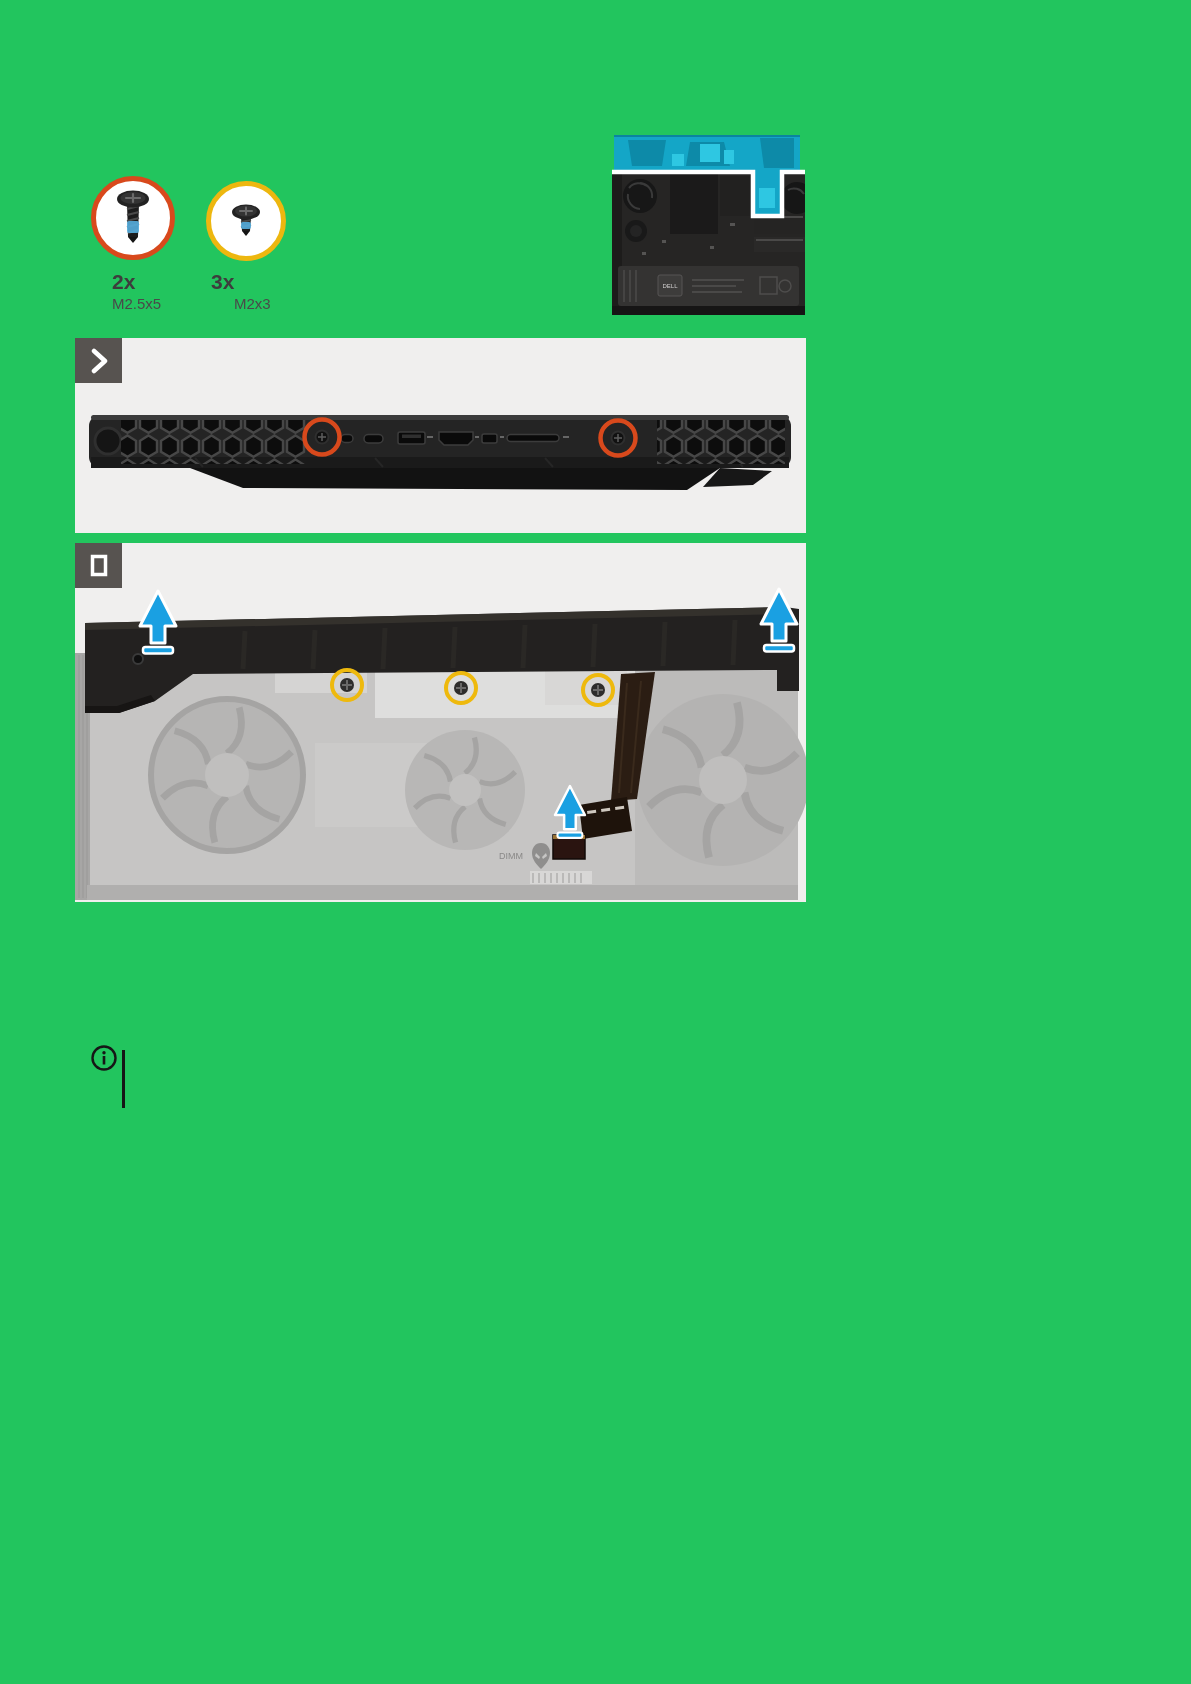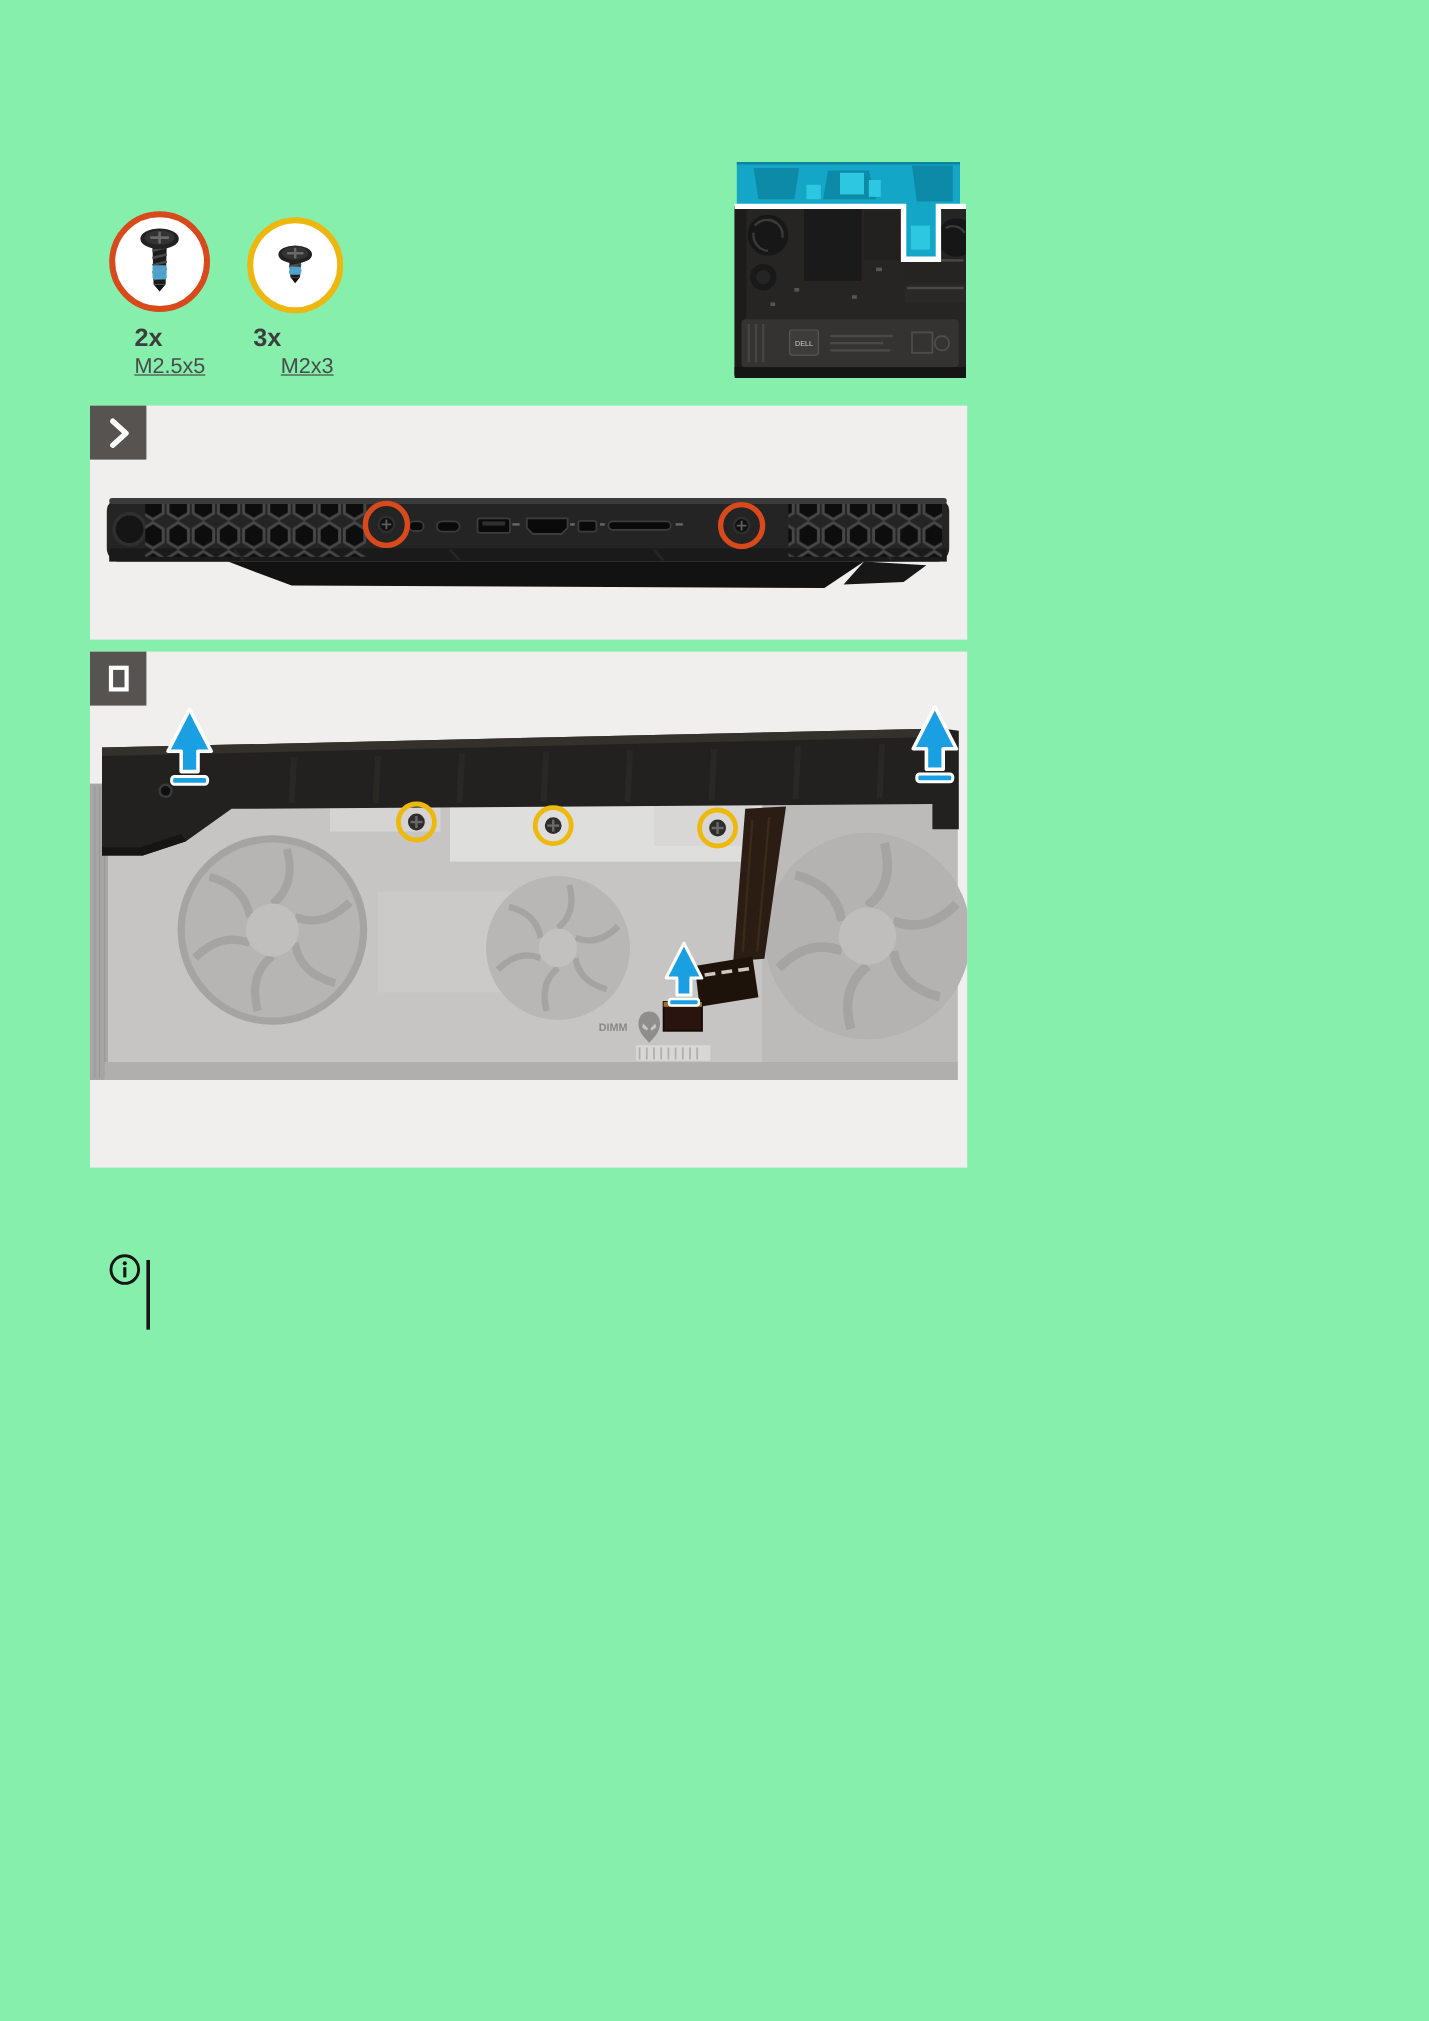--- a/index.html
+++ b/index.html
@@ -1,30 +1,30 @@
 <!DOCTYPE html>
 <html><head>
 <meta charset="utf-8">
 <style>
   html,body{margin:0;padding:0;background:#ffffff;}
-  .page{position:relative;width:1191px;height:1684px;background:#86efac;overflow:hidden;
+  .page{position:relative;width:1191px;height:1684px;background:#22c55e;overflow:hidden;
         font-family:"Liberation Sans",sans-serif;}
   .abs{position:absolute;}
 
   
   .callout-circle{position:absolute;border-radius:50%;display:flex;align-items:center;justify-content:center;background:#fff;}
   .callout-red{left:91px;top:176px;width:74px;height:74px;border:5px solid #d8491c;}
   .callout-yellow{left:206px;top:181px;width:70px;height:70px;border:5px solid #edb70f;}
   .legend-count{position:absolute;font-size:21px;font-weight:bold;color:#3d3d3d;line-height:1;}
-  .legend-size{position:absolute;font-size:18px;color:#4a4a4a;line-height:1;text-decoration:underline;}
+  .legend-size{position:absolute;font-size:15px;color:#4a4a4a;line-height:1;}
 
   
   .panel{position:absolute;left:75px;width:731px;background:#f0efee;}
   .panel-1{top:338px;height:195px;}
-  .panel-2{top:543px;height:430px;font-weight:bold;}
+  .panel-2{top:543px;height:359px;}
   .step-badge{position:absolute;left:0;top:0;width:47px;height:45px;background:#575350;
               display:flex;align-items:center;justify-content:center;z-index:5;}
 
   
   .note{position:absolute;left:90px;top:1044px;display:flex;}
   .note-rule{width:3px;height:58px;background:#161616;margin-left:4px;margin-top:6px;}
 </style>
 </head>
 <body>
 

